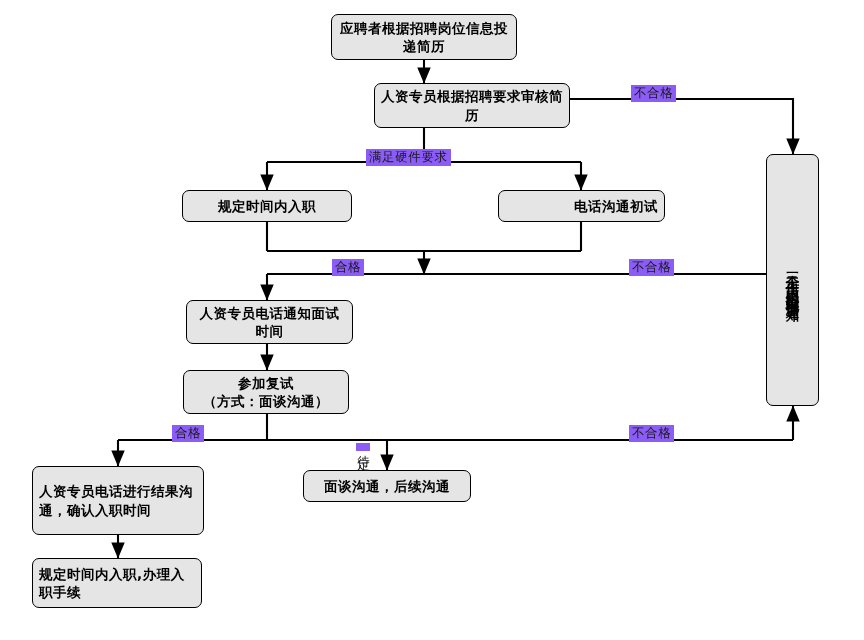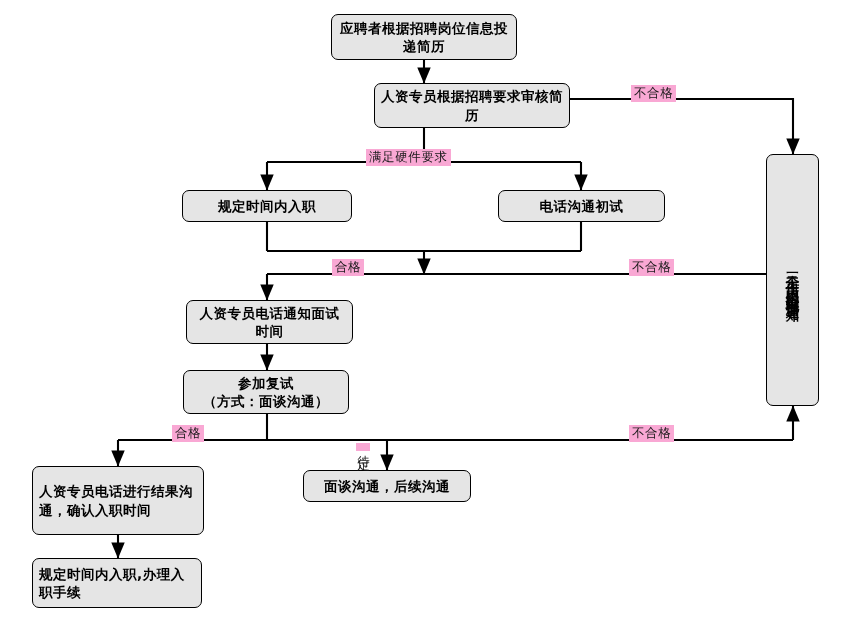--- a/index.html
+++ b/index.html
@@ -56,21 +56,21 @@
     letter-spacing: 3px;
     line-height: 1.1;
     padding: 8px 2px;
   }
   .edge-label {
     position: absolute;
     font-size: 12.5px;
     color: #1a1a1a;
     font-weight: 500;
     letter-spacing: 0.6px;
-    background: #f9a8d4;
+    background: #8b5cf6;
     padding: 0 3px;
     z-index: 3;
     white-space: nowrap;
   }
   .edge-label.vertical-label {
     writing-mode: vertical-rl;
     text-orientation: upright;
     letter-spacing: 2px;
     line-height: 1.15;
     padding: 2px 0;
@@ -124,21 +124,21 @@
   </div>
 
   <div class="node" style="left:331px; top:83px; width:196px; height:45px;margin-left:43px;">
     <span>人资专员根据招聘要求审核简历</span>
   </div>
 
   <div class="node single-line" style="left:182px; top:190px; width:170px; height:32px;">
     <span>规定时间内入职</span>
   </div>
 
-  <div class="node single-line" style="left:498px; top:190px; width:167px; height:32px;">
+  <div class="node single-line" style="left:498px; top:190px; width:167px; height:32px;justify-content:flex-end;">
     <span>电话沟通初试</span>
   </div>
 
   <div class="node" style="left:186px; top:300px; width:167px; height:44px;justify-content:flex-end;">
     <span>人资专员电话通知面试时间</span>
   </div>
 
   <div class="node" style="left:183px; top:370px; width:166px; height:44px; white-space:pre-line;">
     <span>参加复试
 （方式：面谈沟通）</span>

